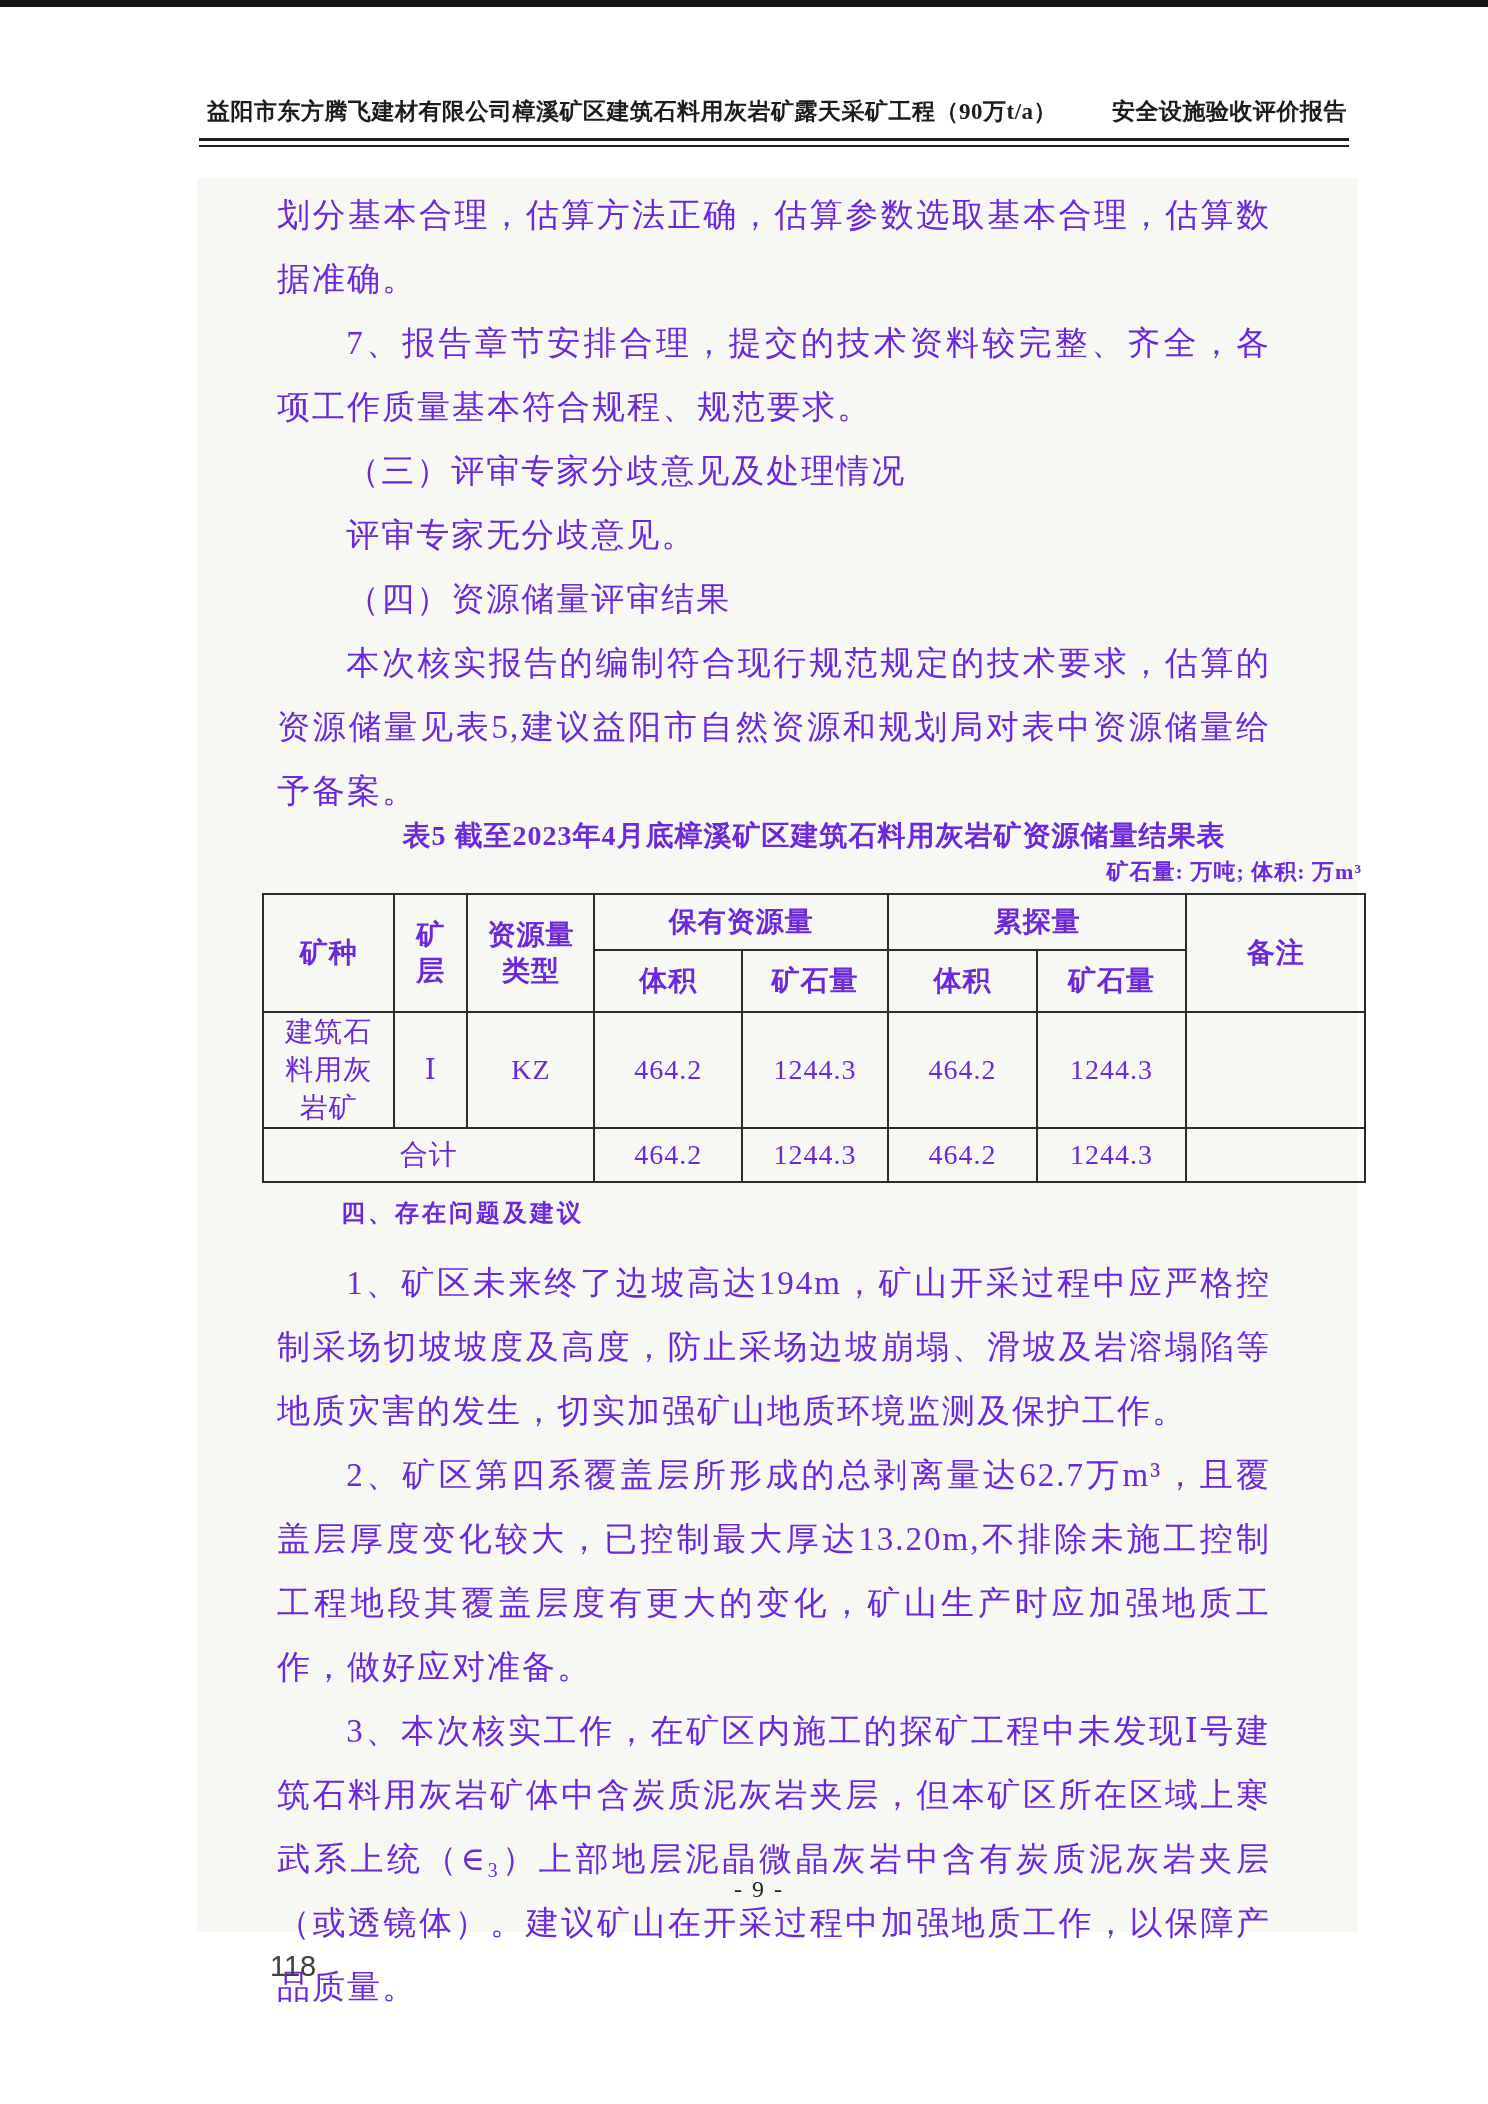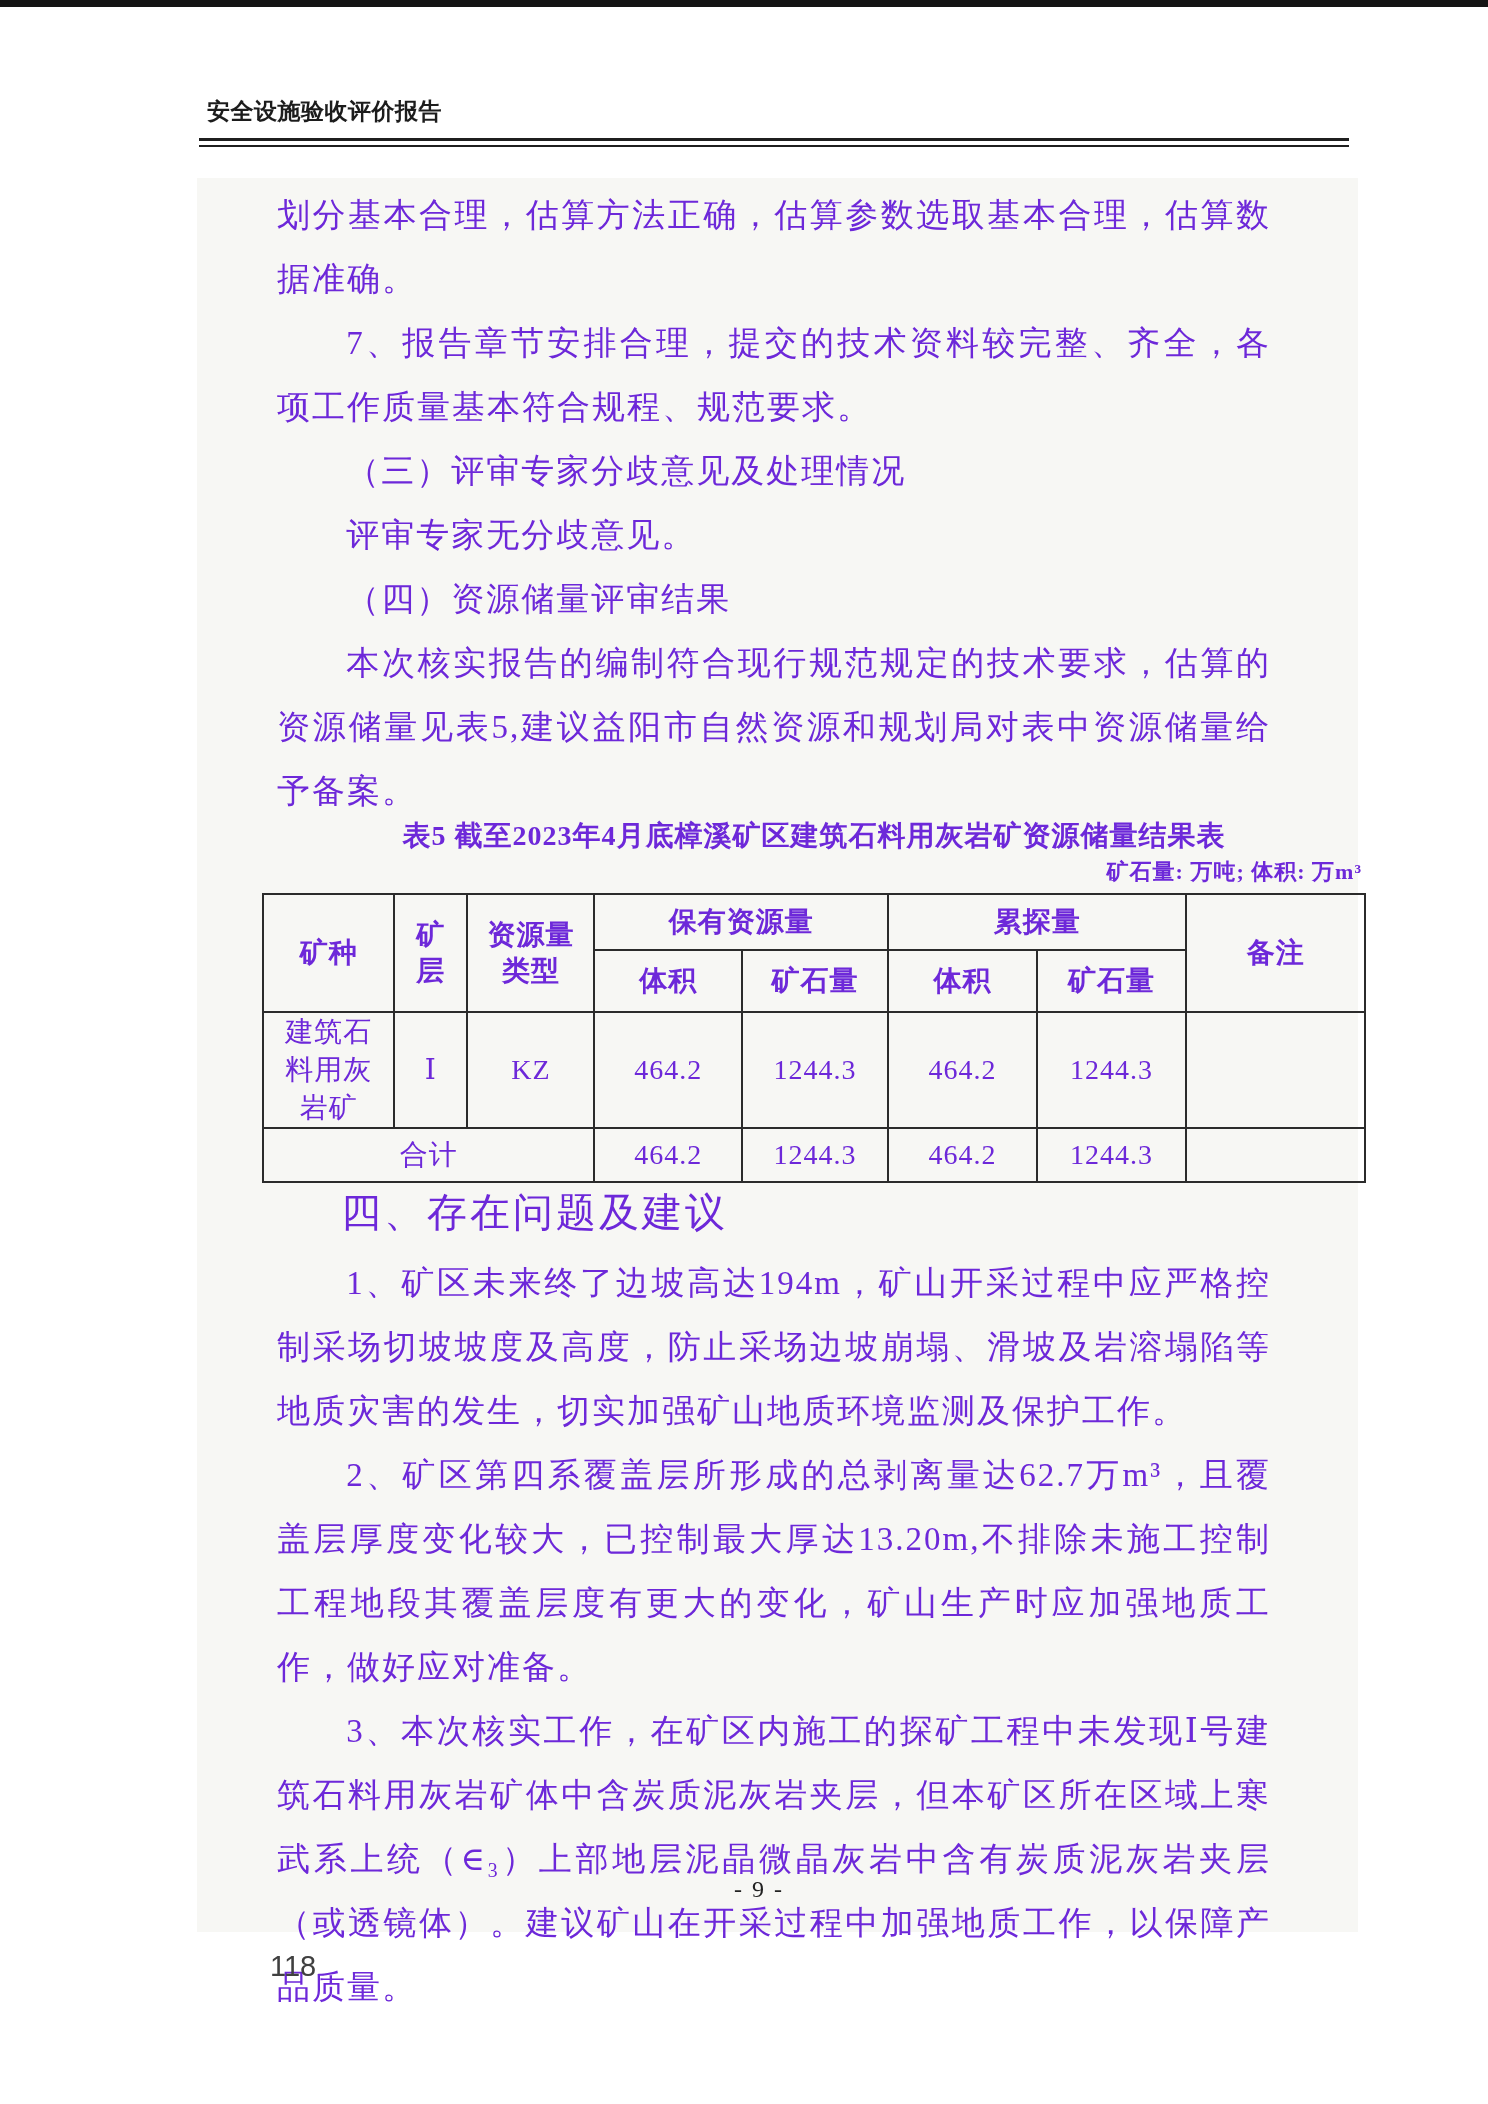--- a/index.html
+++ b/index.html
@@ -40,21 +40,21 @@
   }
   table.reserve th { font-weight:bold; line-height:36px; }
   table.reserve td { line-height:38px; font-weight:normal; }
   .pre { white-space:pre-line; }
   tr.r1 th { height:56px; }
   tr.r2 th { height:62px; }
   tr.r3 td { height:112px; }
   tr.r4 td { height:54px; }
 
   .section-heading {
-    font-size:40px; font-weight:normal; line-height:48px;
+    font-size:24px; font-weight:bold; line-height:48px;
     margin:6px 0 14px 0; padding-left:64px; text-align:left; letter-spacing:3px; text-indent:0;
   }
 
   .footer-dash {
     position:absolute; top:1876px; left:259px; width:1000px; text-align:center;
     font-size:24px; letter-spacing:2px; color:#222;
   }
   .footer-num {
     position:absolute; top:1950px; left:270px; width:1000px; text-align:left;
     font-size:29px; color:#404040;
@@ -62,20 +62,21 @@
   }
 </style>
 </head>
 <body>
 
 <div class="page">
   <div class="top-bar"></div>
   <div class="scan-bg"></div>
 
   <div class="header-row">
+    <span>益阳市东方腾飞建材有限公司樟溪矿区建筑石料用灰岩矿露天采矿工程（90万t/a）</span>
     <span>安全设施验收评价报告</span>
   </div>
   <div class="header-rule"></div>
 
   <div class="content">
     <p class="cont">划分基本合理，估算方法正确，估算参数选取基本合理，估算数据准确。</p>
     <p>7、报告章节安排合理，提交的技术资料较完整、齐全，各项工作质量基本符合规程、规范要求。</p>
     <p>（三）评审专家分歧意见及处理情况</p>
     <p>评审专家无分歧意见。</p>
     <p>（四）资源储量评审结果</p>

